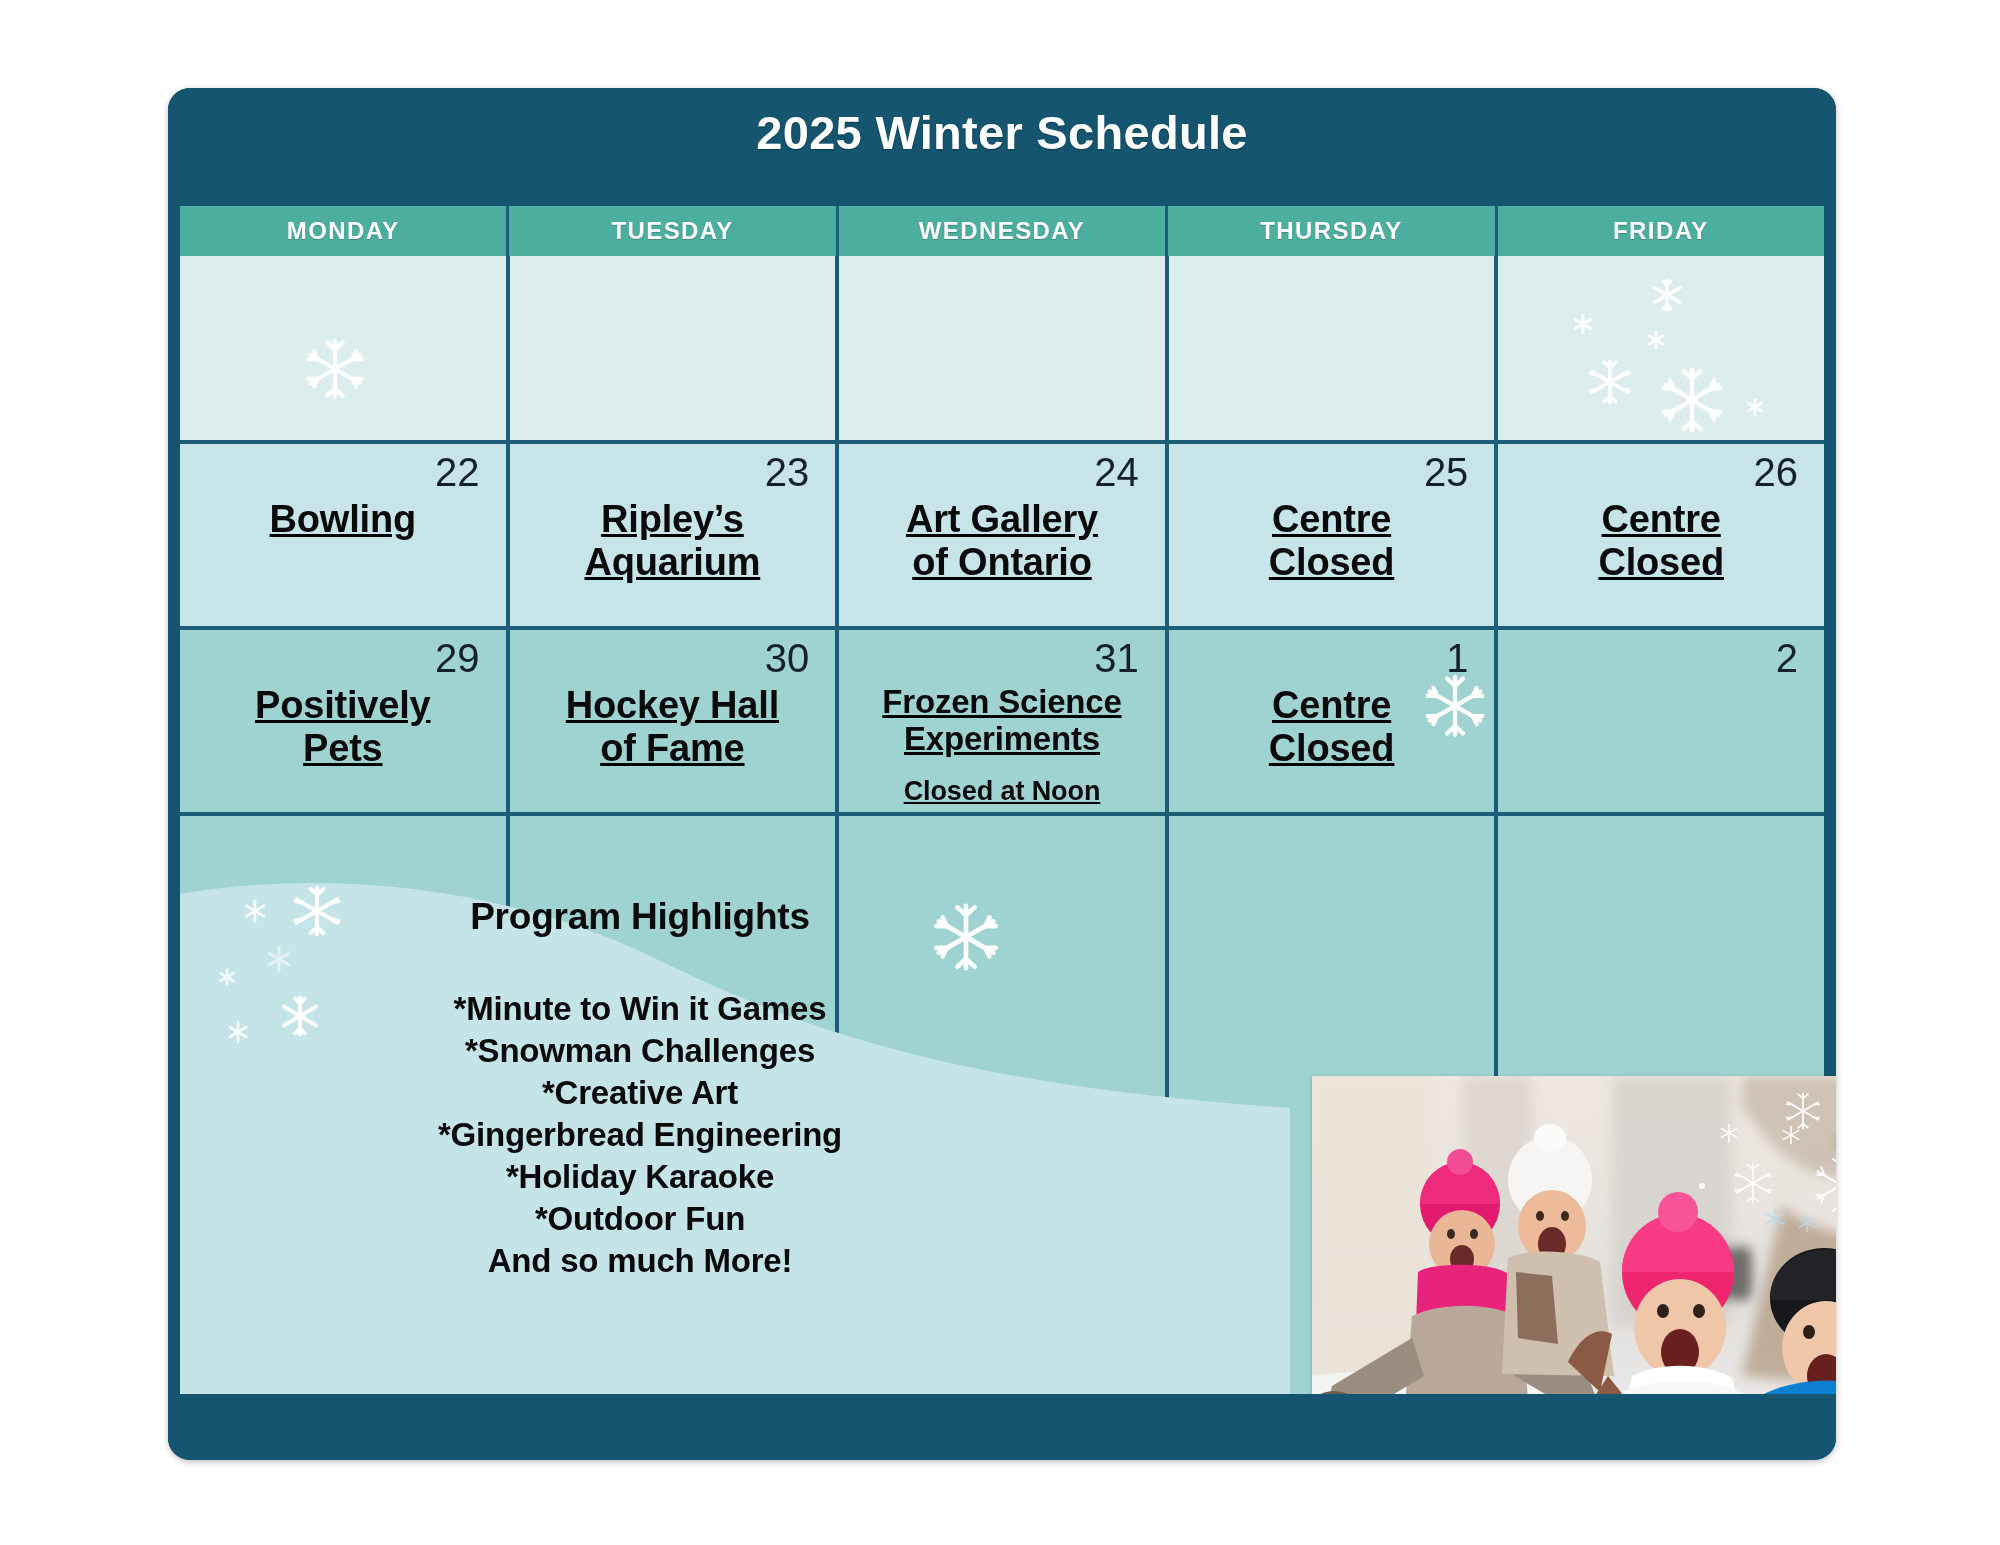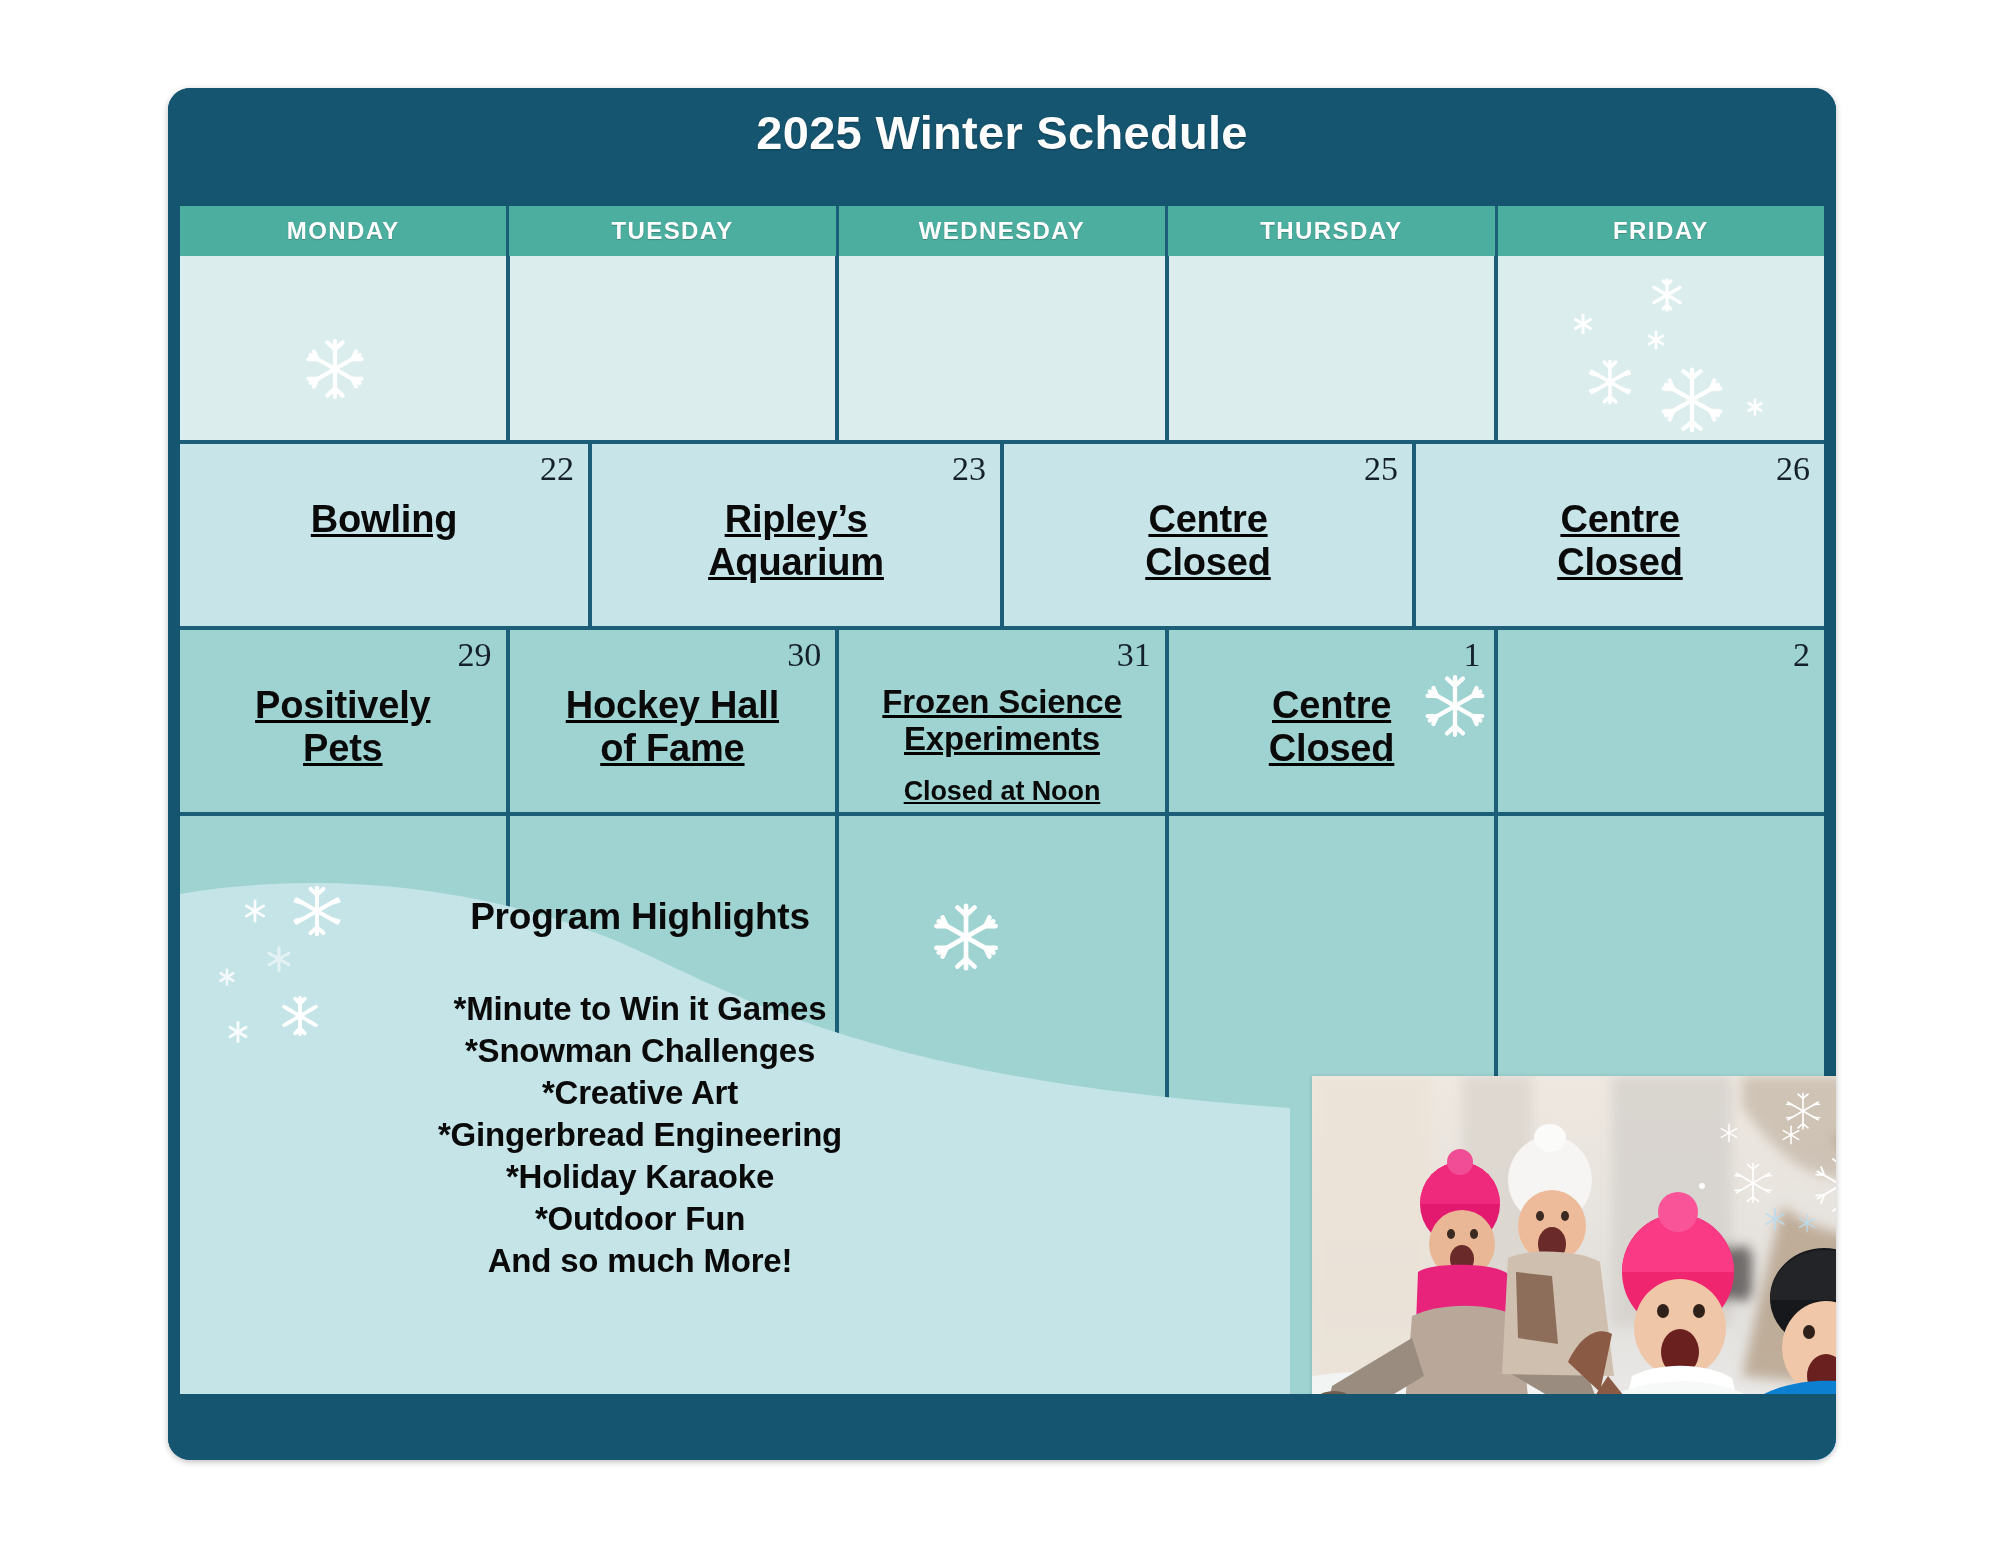--- a/index.html
+++ b/index.html
@@ -111,25 +111,25 @@
 
   .row-1 .cell { background: #dcedee; }
   .row-2 .cell { background: #c7e4e9; }
   .row-3 .cell { background: #9ed3d1; }
   .row-4 .cell { background: #9ed3d1; }
   .row-4 .cell { border-bottom: none; }
 
   .date-num {
     position: absolute;
     top: 6px;
-    right: 14px;
-    font-size: 34px;
+    right: 26px;
+    font-size: 40px;
     font-weight: normal;
     color: #14202a;
-    font-family: Liberation Serif, serif;
+    font-family: Liberation Sans, sans-serif;
   }
 
   .cell-body {
     position: absolute;
     left: 0; right: 0;
     top: 46px;
     bottom: 6px;
     display: flex;
     flex-direction: column;
     align-items: center;
@@ -389,20 +389,27 @@
           </div>
         </div>
         <div class="cell">
           <span class="date-num">23</span>
           <div class="cell-body">
             <div class="event-title">Ripley’s
 Aquarium</div>
           </div>
         </div>
         <div class="cell">
+          <span class="date-num">24</span>
+          <div class="cell-body">
+            <div class="event-title">Art Gallery
+of Ontario</div>
+          </div>
+        </div>
+        <div class="cell">
           <span class="date-num">25</span>
           <div class="cell-body">
             <div class="event-title">Centre
 Closed</div>
           </div>
         </div>
         <div class="cell">
           <span class="date-num">26</span>
           <div class="cell-body">
             <div class="event-title">Centre

